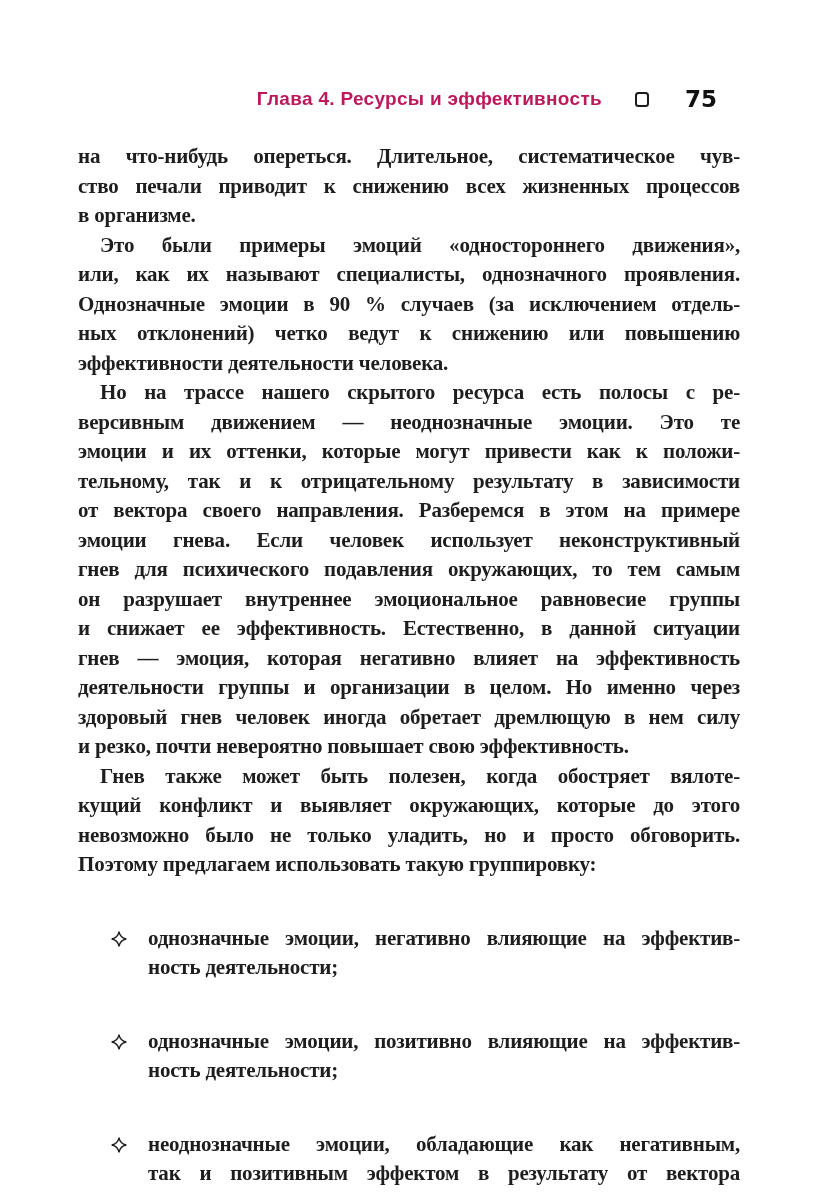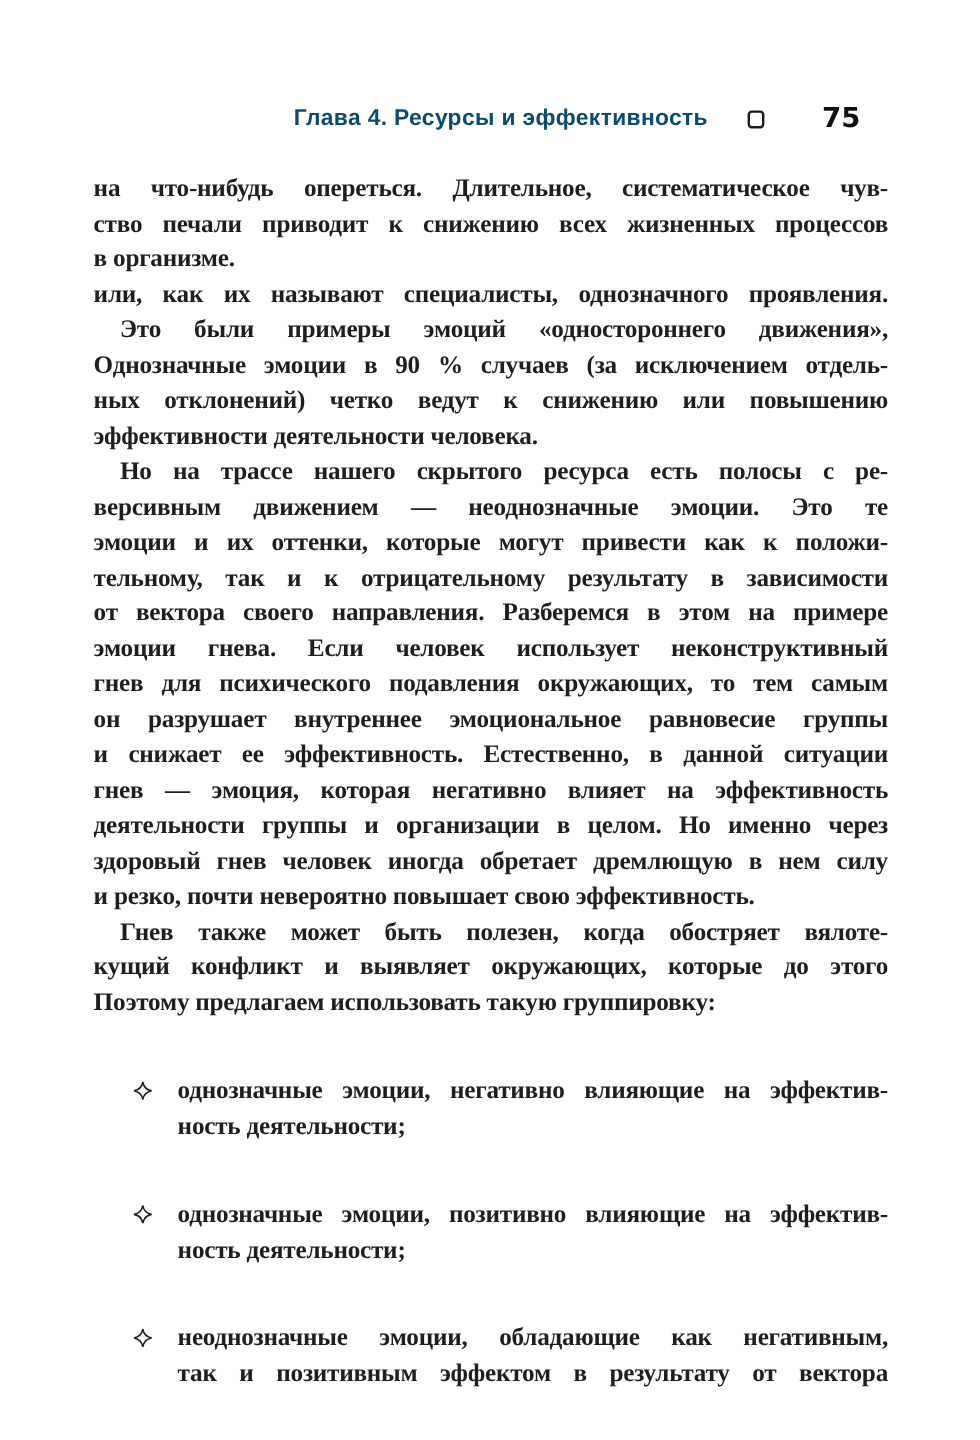--- a/index.html
+++ b/index.html
@@ -7,29 +7,29 @@
     width:817px; height:1200px; background:#ffffff;
     font-family:"Liberation Serif","DejaVu Serif",serif;
     color:#1e1e1e;
   }
   .page { position:relative; width:817px; height:1200px; background:#ffffff; overflow:hidden; }
 
   
   .hdr { position:absolute; top:86px; right:100px; display:flex; align-items:center; }
   .chapter {
     font-family:"Liberation Sans","DejaVu Sans",sans-serif;
-    font-weight:700; font-size:19px; color:#0c4a6e; letter-spacing:0.3px;
+    font-weight:700; font-size:19px; color:#be185d; letter-spacing:0.3px;
   }
   .sq {
     width:10px; height:11px; border:2.5px solid #1b1b1b; border-radius:3.5px;
     margin-left:33px; margin-right:36px; background:#fff;
   }
   .pagenum {
     font-family:"DejaVu Sans","Liberation Sans",sans-serif;
-    font-weight:700; font-size:23px; color:#111;margin-left:12px;
+    font-weight:700; font-size:23px; color:#111;
   }
 
   
   .bodycol {
     position:absolute; left:78px; top:142px; width:662px;
     font-size:21px; line-height:29.5px; font-weight:600; letter-spacing:-0.2px;
   }
   .para { margin:0; }
   .line { min-height:29.5px; }
   .jl { text-align:justify; text-align-last:justify; }
@@ -49,22 +49,22 @@
     <span class="pagenum">75</span>
   </div>
 
   <div class="bodycol">
       <div class="para">
         <div class="line jl">на что-нибудь опереться. Длительное, систематическое чув-</div>
         <div class="line jl">ство печали приводит к снижению всех жизненных процессов</div>
         <div class="line">в организме.</div>
       </div>
       <div class="para">
+        <div class="line jl ind">Это были примеры эмоций «одностороннего движения»,</div>
         <div class="line jl">или, как их называют специалисты, однозначного проявления.</div>
-        <div class="line jl ind">Это были примеры эмоций «одностороннего движения»,</div>
         <div class="line jl">Однозначные эмоции в 90 % случаев (за исключением отдель-</div>
         <div class="line jl">ных отклонений) четко ведут к снижению или повышению</div>
         <div class="line">эффективности деятельности человека.</div>
       </div>
       <div class="para">
         <div class="line jl ind">Но на трассе нашего скрытого ресурса есть полосы с ре-</div>
         <div class="line jl">версивным движением — неоднозначные эмоции. Это те</div>
         <div class="line jl">эмоции и их оттенки, которые могут привести как к положи-</div>
         <div class="line jl">тельному, так и к отрицательному результату в зависимости</div>
         <div class="line jl">от вектора своего направления. Разберемся в этом на примере</div>
@@ -73,20 +73,21 @@
         <div class="line jl">он разрушает внутреннее эмоциональное равновесие группы</div>
         <div class="line jl">и снижает ее эффективность. Естественно, в данной ситуации</div>
         <div class="line jl">гнев — эмоция, которая негативно влияет на эффективность</div>
         <div class="line jl">деятельности группы и организации в целом. Но именно через</div>
         <div class="line jl">здоровый гнев человек иногда обретает дремлющую в нем силу</div>
         <div class="line">и резко, почти невероятно повышает свою эффективность.</div>
       </div>
       <div class="para">
         <div class="line jl ind">Гнев также может быть полезен, когда обостряет вялоте-</div>
         <div class="line jl">кущий конфликт и выявляет окружающих, которые до этого</div>
+        <div class="line jl">невозможно было не только уладить, но и просто обговорить.</div>
         <div class="line">Поэтому предлагаем использовать такую группировку:</div>
       </div>
       <div class="bullet">
         <svg class="star" width="16" height="16" viewBox="0 0 24 24">
           <path d="M12 1 C13.2 7.6 16.4 10.8 23 12 C16.4 13.2 13.2 16.4 12 23 C10.8 16.4 7.6 13.2 1 12 C7.6 10.8 10.8 7.6 12 1 Z" fill="none" stroke="currentColor" stroke-width="2"></path>
         </svg>
         <div class="line jl">однозначные эмоции, негативно влияющие на эффектив-</div>
         <div class="line">ность деятельности;</div>
       </div>
       <div class="bullet">

